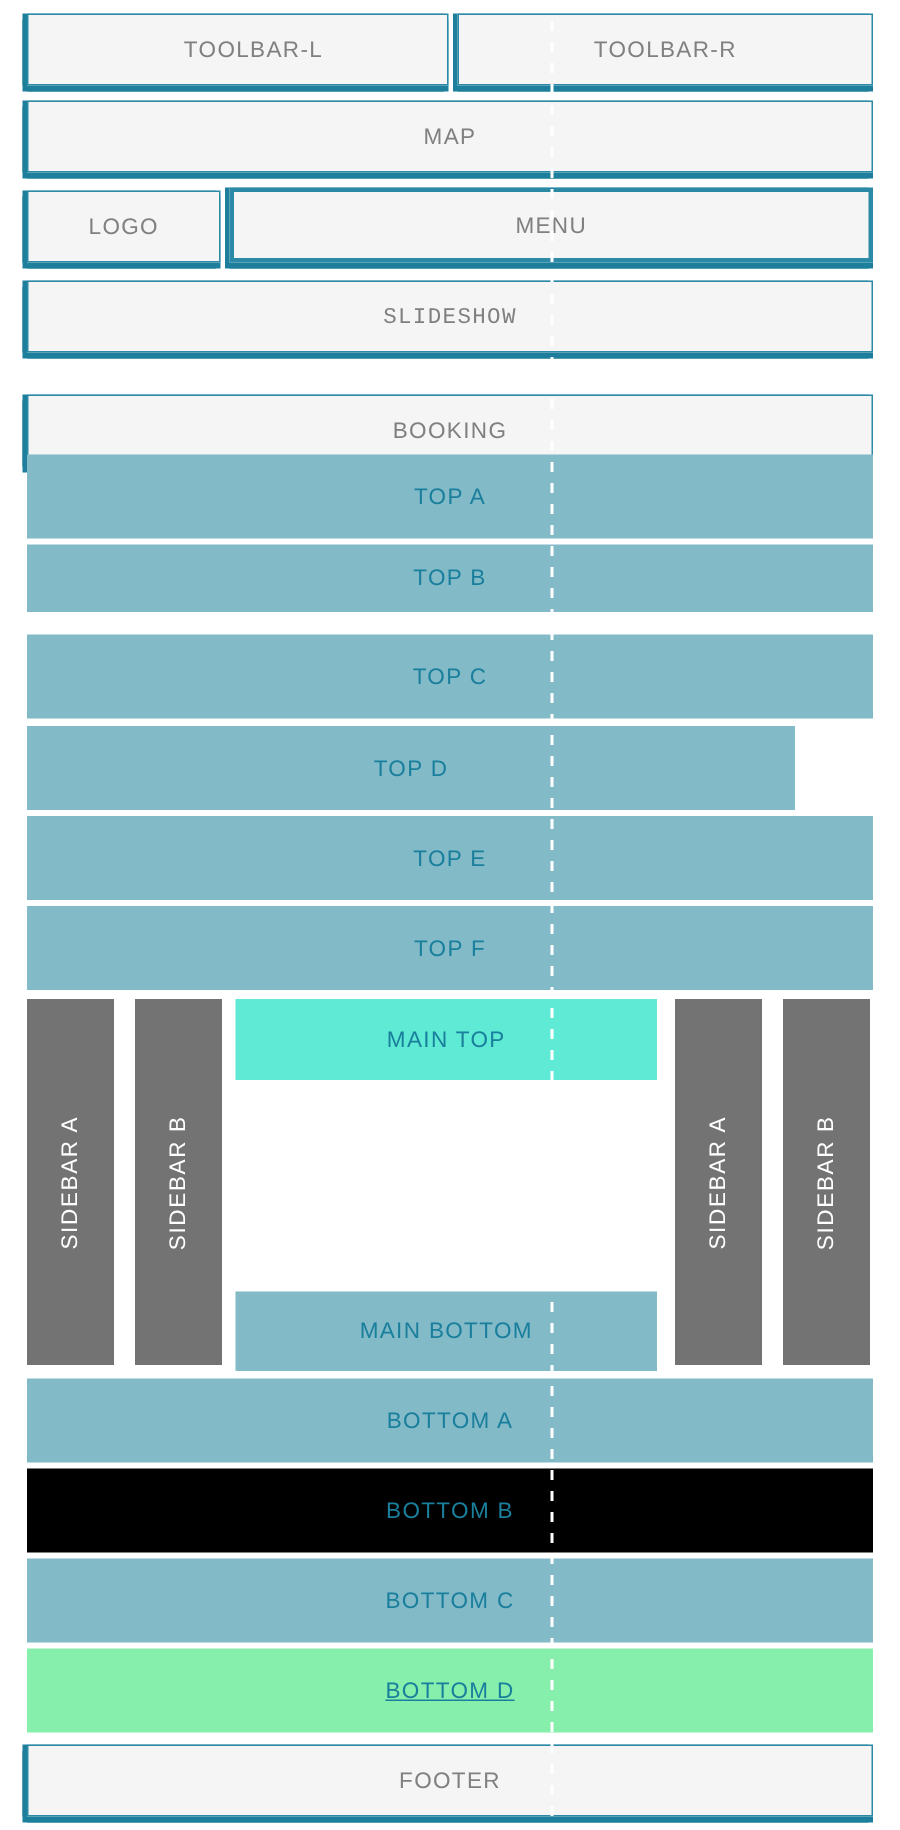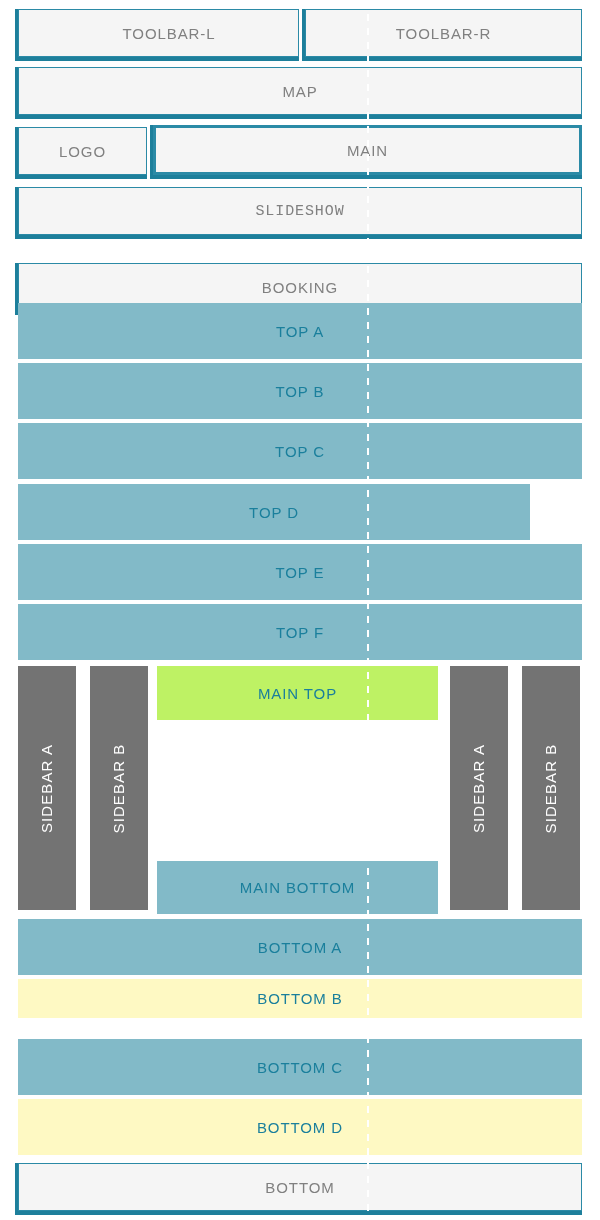--- a/index.html
+++ b/index.html
@@ -107,35 +107,35 @@
 
   <div class="blk light" style="left: 18px; top: 67px; width: 564px; height: 48px; background: rgb(245, 245, 245); color: rgb(128, 128, 128); border-color: rgb(43, 138, 166);">
     <span class="lbl">MAP</span>
   </div>
 
   <div class="blk light" style="left: 18px; top: 127px; width: 129px; height: 48px; background: rgb(245, 245, 245); color: rgb(128, 128, 128); border-color: rgb(43, 138, 166);">
     <span class="lbl">LOGO</span>
   </div>
 
   <div class="blk light thick" style="left: 153px; top: 125px; width: 429px; height: 50px; background: rgb(245, 245, 245); color: rgb(128, 128, 128); border-color: rgb(43, 138, 166);">
-    <span class="lbl">MAIN</span>
+    <span class="lbl">MENU</span>
   </div>
 
   <div class="blk light" style="left: 18px; top: 187px; width: 564px; height: 48px; background: rgb(245, 245, 245); color: rgb(128, 128, 128); border-color: rgb(43, 138, 166); font-family: Liberation Mono, monospace;">
     <span class="lbl">SLIDESHOW</span>
   </div>
 
   <div class="blk light" style="left: 18px; top: 247px; width: 564px; height: 48px; background: rgb(245, 245, 245); color: rgb(128, 128, 128); border-color: rgb(43, 138, 166); margin-top: 16px;">
     <span class="lbl">BOOKING</span>
   </div>
 
   <div class="blk teal" style="left: 18px; top: 303px; width: 564px; height: 56px; background: rgb(130, 186, 200); color: rgb(26, 127, 156);">
     <span class="lbl">TOP A</span>
   </div>
-  <div class="blk teal" style="left: 18px; top: 363px; width: 564px; height: 56px; background: rgb(130, 186, 200); color: rgb(26, 127, 156);">
+  <div class="blk teal" style="left: 18px; top: 363px; width: 564px; height: 45px; background: rgb(130, 186, 200); color: rgb(26, 127, 156);">
     <span class="lbl">TOP B</span>
   </div>
   <div class="blk teal" style="left: 18px; top: 423px; width: 564px; height: 56px; background: rgb(130, 186, 200); color: rgb(26, 127, 156);">
     <span class="lbl">TOP C</span>
   </div>
   <div class="blk teal" style="left: 18px; top: 484px; width: 512px; height: 56px; background: rgb(130, 186, 200); color: rgb(26, 127, 156);">
     <span class="lbl">TOP D</span>
   </div>
   <div class="blk teal" style="left: 18px; top: 544px; width: 564px; height: 56px; background: rgb(130, 186, 200); color: rgb(26, 127, 156);">
     <span class="lbl">TOP E</span>
@@ -144,48 +144,48 @@
     <span class="lbl">TOP F</span>
   </div>
 
   <div class="blk gray" style="left: 18px; top: 666px; width: 58px; height: 244px; background: rgb(115, 115, 115); color: rgb(255, 255, 255);">
     <span class="vlabel lbl">SIDEBAR A</span>
   </div>
   <div class="blk gray" style="left: 90px; top: 666px; width: 58px; height: 244px; background: rgb(115, 115, 115); color: rgb(255, 255, 255);">
     <span class="vlabel lbl">SIDEBAR B</span>
   </div>
 
-  <div class="blk teal" style="left: 157px; top: 666px; width: 281px; height: 54px; background: #bef264; color: rgb(26, 127, 156);">
+  <div class="blk teal" style="left: 157px; top: 666px; width: 281px; height: 54px; background: #5eead4; color: rgb(26, 127, 156);">
     <span class="lbl">MAIN TOP</span>
   </div>
 
 
   <div class="blk teal" style="left: 157px; top: 861px; width: 281px; height: 53px; background: rgb(130, 186, 200); color: rgb(26, 127, 156);">
     <span class="lbl">MAIN BOTTOM</span>
   </div>
 
   <div class="blk gray" style="left: 450px; top: 666px; width: 58px; height: 244px; background: rgb(115, 115, 115); color: rgb(255, 255, 255);">
     <span class="vlabel lbl">SIDEBAR A</span>
   </div>
   <div class="blk gray" style="left: 522px; top: 666px; width: 58px; height: 244px; background: rgb(115, 115, 115); color: rgb(255, 255, 255);">
     <span class="vlabel lbl">SIDEBAR B</span>
   </div>
 
   <div class="blk teal" style="left: 18px; top: 919px; width: 564px; height: 56px; background: rgb(130, 186, 200); color: rgb(26, 127, 156);">
     <span class="lbl">BOTTOM A</span>
   </div>
-  <div class="blk teal" style="left: 18px; top: 979px; width: 564px; height: 39px; background: #fef9c3; color: rgb(26, 127, 156);">
+  <div class="blk teal" style="left: 18px; top: 979px; width: 564px; height: 56px; background: #000000; color: rgb(26, 127, 156);">
     <span class="lbl">BOTTOM B</span>
   </div>
   <div class="blk teal" style="left: 18px; top: 1039px; width: 564px; height: 56px; background: rgb(130, 186, 200); color: rgb(26, 127, 156);">
     <span class="lbl">BOTTOM C</span>
   </div>
-  <div class="blk teal" style="left: 18px; top: 1099px; width: 564px; height: 56px; background: #fef9c3; color: rgb(26, 127, 156);">
+  <div class="blk teal" style="left: 18px; top: 1099px; width: 564px; height: 56px; background: #86efac; color: rgb(26, 127, 156); text-decoration: underline;">
     <span class="lbl">BOTTOM D</span>
   </div>
 
   <div class="blk light" style="left: 18px; top: 1163px; width: 564px; height: 48px; background: rgb(245, 245, 245); color: rgb(128, 128, 128); border-color: rgb(43, 138, 166);">
-    <span class="lbl">BOTTOM</span>
+    <span class="lbl">FOOTER</span>
   </div>
 
   <div id="center-guide"></div>
 
 </div>
 
 </body></html>

